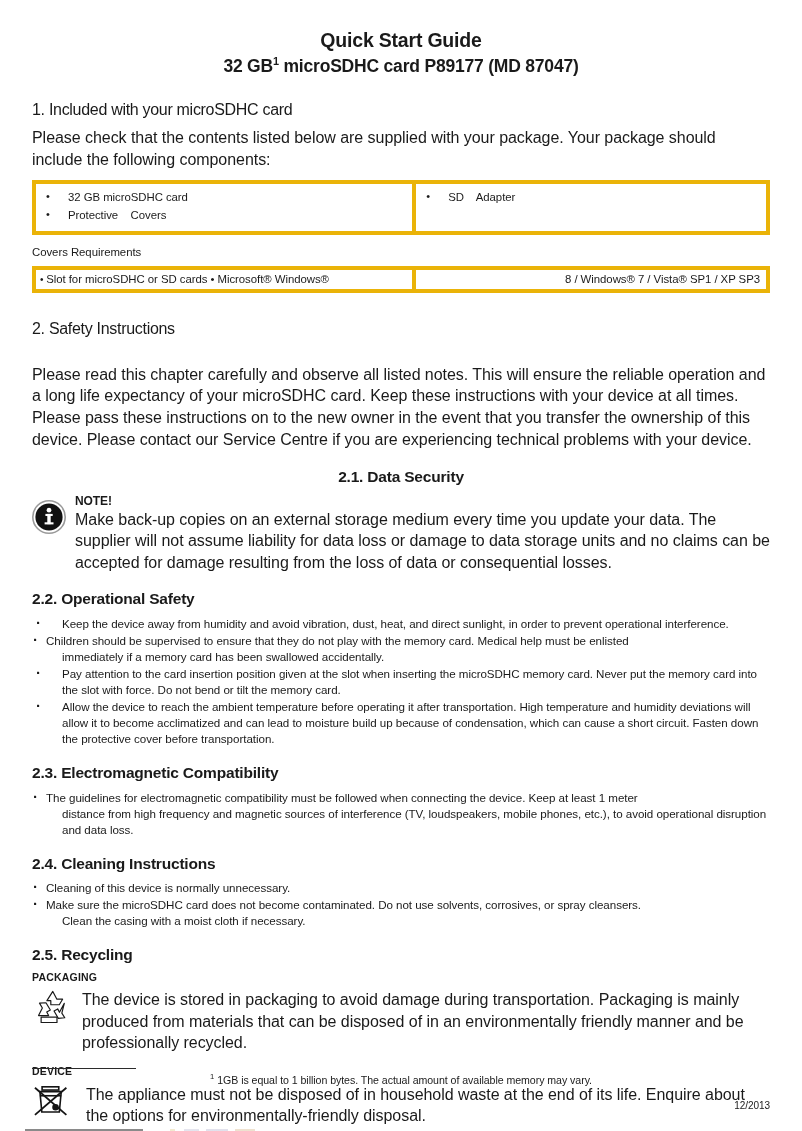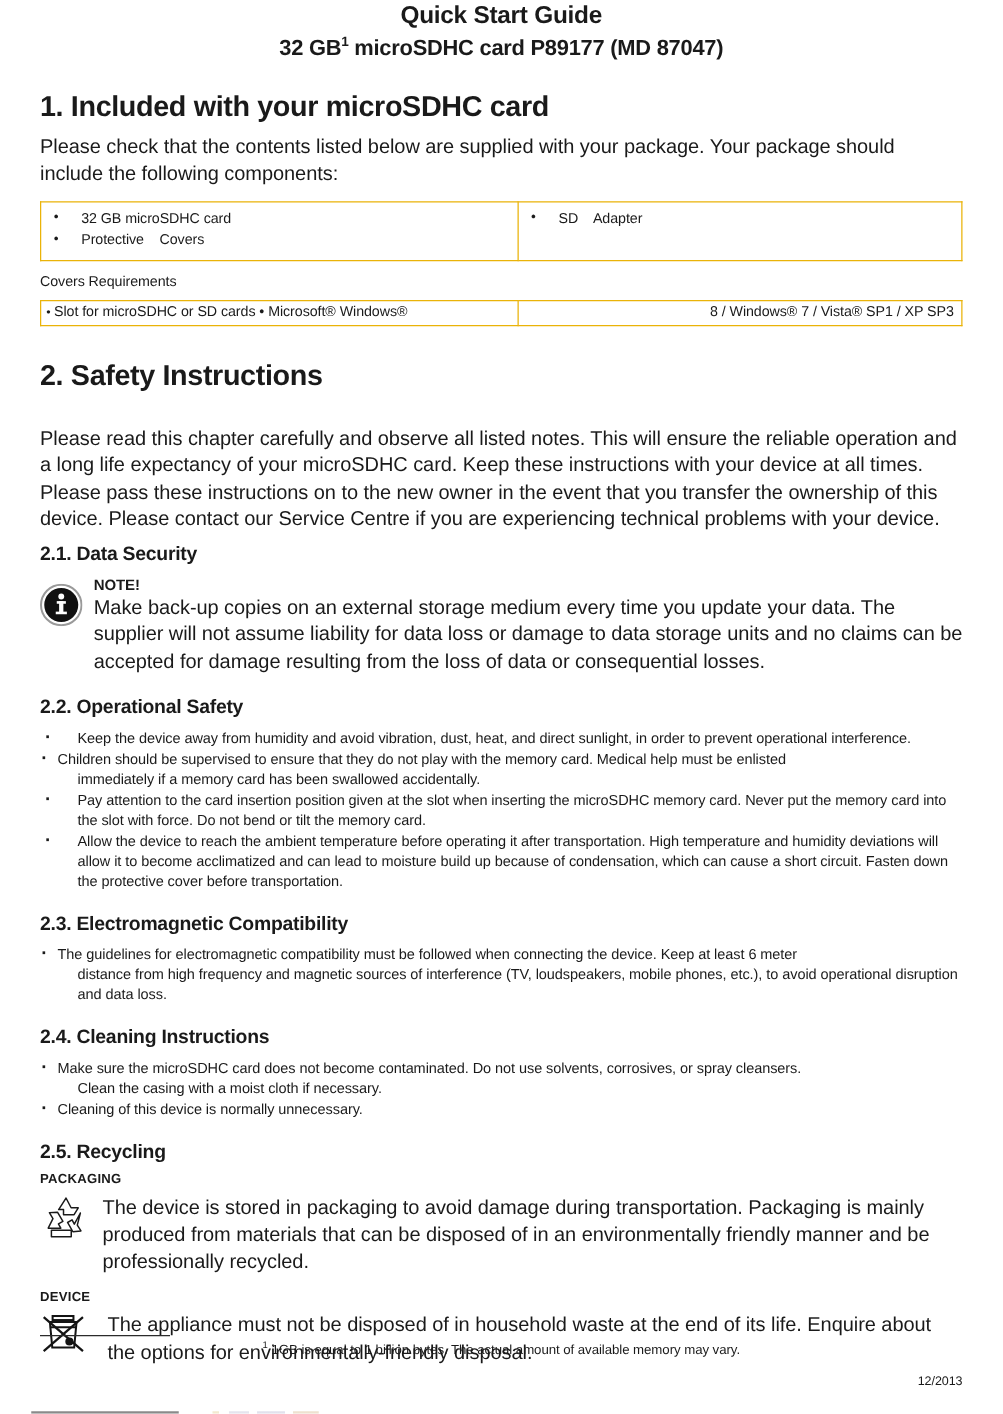--- a/index.html
+++ b/index.html
@@ -18,37 +18,38 @@
 
   .page { position: relative; width: 802px; height: 1131px; padding: 0 32px; }
 
   
   .doc-title {
     text-align: center;
     font-weight: bold;
     font-size: 19.5px;
     letter-spacing: -0.2px;
     margin: 0;
+    padding-top: 28px;
     line-height: 1.28;
   }
   .doc-subtitle {
     text-align: center;
     font-weight: bold;
     font-size: 17.5px;
     letter-spacing: -0.2px;
     margin: 0;
     padding-top: 3px;
     line-height: 1.25;
   }
   .doc-subtitle sup { font-size: 0.62em; vertical-align: super; line-height: 0; }
 
   
   h2.sec {
-    font-size: 23px;
-    font-weight: bold;
+    font-size: 16px;
+    font-weight: normal;
     letter-spacing: -0.3px;
     margin: 0;
     line-height: 1.2;
   }
   h3.subsec {
     font-size: 15.5px;
     font-weight: bold;
     letter-spacing: -0.2px;
     margin: 0;
     line-height: 1.2;
@@ -69,21 +70,21 @@
     text-align: left;
   }
 
   
   table.grid {
     width: 100%;
     border-collapse: collapse;
     table-layout: fixed;
   }
   table.grid td {
-    border: 1px solid #eab308;
+    border: 4px solid #eab308;
     font-size: 11.4px;
     vertical-align: top;
     padding: 5px 8px 6px 8px;
     letter-spacing: -0.05px;
   }
   .cell-list { list-style: none; margin: 0; padding: 0; }
   .cell-list li {
     position: relative;
     padding-left: 24px;
     line-height: 1.55;
@@ -258,21 +259,21 @@
     </table>
   </div>
 
   <div style="margin-top:26px;">
     <h2 class="sec">2.    Safety    Instructions</h2>
   </div>
   <div style="margin-top:26px;">
     <p class="body">Please read this chapter carefully and observe all listed notes. This will ensure the reliable operation and a long life expectancy of your microSDHC card. Keep these instructions with your device at all times. Please pass these instructions on to the new owner in the event that you transfer the ownership of this device. Please contact our Service Centre if you are experiencing technical problems with your device.</p>
   </div>
 
-  <div style="margin-top:8px;">
+  <div style="margin-top:18px;text-align:center;">
     <h3 class="subsec">2.1.   Data   Security</h3>
   </div>
   <div style="margin-top:7px;">
     <div class="note-row">
       <span class="note-icon">
         <svg viewBox="0 0 34 34" width="34" height="34" aria-hidden="true">
           <circle cx="17" cy="17" r="16.2" fill="#ffffff" stroke="#9a9a9a" stroke-width="1.6"></circle>
           <circle cx="17" cy="17" r="13.6" fill="#111111"></circle>
           <circle cx="17" cy="10.2" r="2.35" fill="#ffffff"></circle>
           <rect x="13.4" y="13.9" width="7.3" height="2.1" fill="#ffffff"></rect>
@@ -297,31 +298,31 @@
       <li class="wide">Pay attention to the card insertion position given at the slot when inserting the microSDHC memory card. Never put the memory card into the slot with force. Do not bend or tilt the memory card.</li>
       <li class="wide">Allow the device to reach the ambient temperature before operating it after transportation. High temperature and humidity deviations will allow it to become acclimatized and can lead to moisture build up because of condensation, which can cause a short circuit. Fasten down the protective cover before transportation.</li>
     </ul>
   </div>
 
   <div style="margin-top:17px;">
     <h3 class="subsec">2.3.   Electromagnetic   Compatibility</h3>
   </div>
   <div style="margin-top:7px;">
     <ul class="bul">
-      <li class="narrow"><span>The guidelines for electromagnetic compatibility must be followed when connecting the device. Keep at least 6 meter</span><span class="cont">distance from high frequency and magnetic sources of interference  (TV, loudspeakers, mobile phones, etc.), to avoid operational disruption and data loss.</span></li>
+      <li class="narrow"><span>The guidelines for electromagnetic compatibility must be followed when connecting the device. Keep at least 1 meter</span><span class="cont">distance from high frequency and magnetic sources of interference  (TV, loudspeakers, mobile phones, etc.), to avoid operational disruption and data loss.</span></li>
     </ul>
   </div>
 
   <div style="margin-top:17px;">
     <h3 class="subsec">2.4.   Cleaning   Instructions</h3>
   </div>
   <div style="margin-top:7px;">
     <ul class="bul">
+      <li class="narrow"><span>Cleaning of this device is normally unnecessary.</span></li>
       <li class="narrow"><span>Make sure the microSDHC card does not become contaminated. Do not use solvents, corrosives, or spray cleansers.</span><span class="cont">Clean the casing with a moist cloth if necessary.</span></li>
-      <li class="narrow"><span>Cleaning of this device is normally unnecessary.</span></li>
     </ul>
   </div>
 
   <div style="margin-top:17px;">
     <h3 class="subsec">2.5.   Recycling</h3>
   </div>
   <div style="margin-top:6px;">
     <h4 class="minihead">PACKAGING</h4>
   </div>
   <div style="margin-top:5px;">

